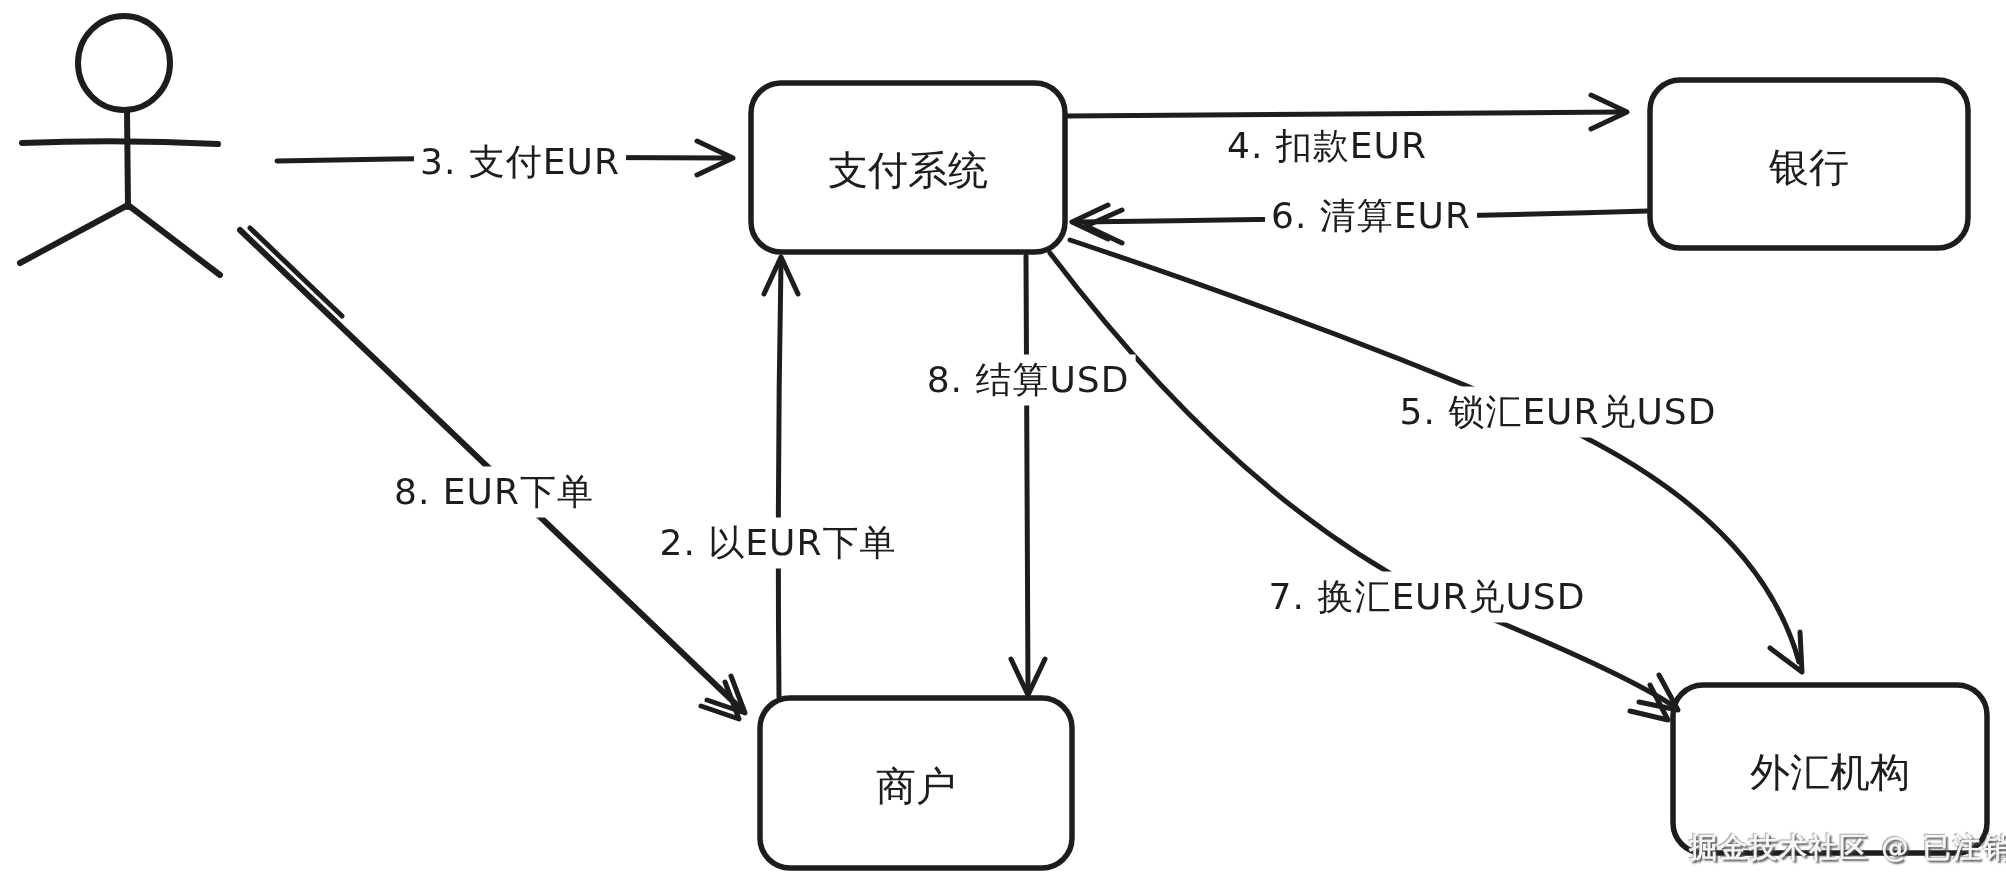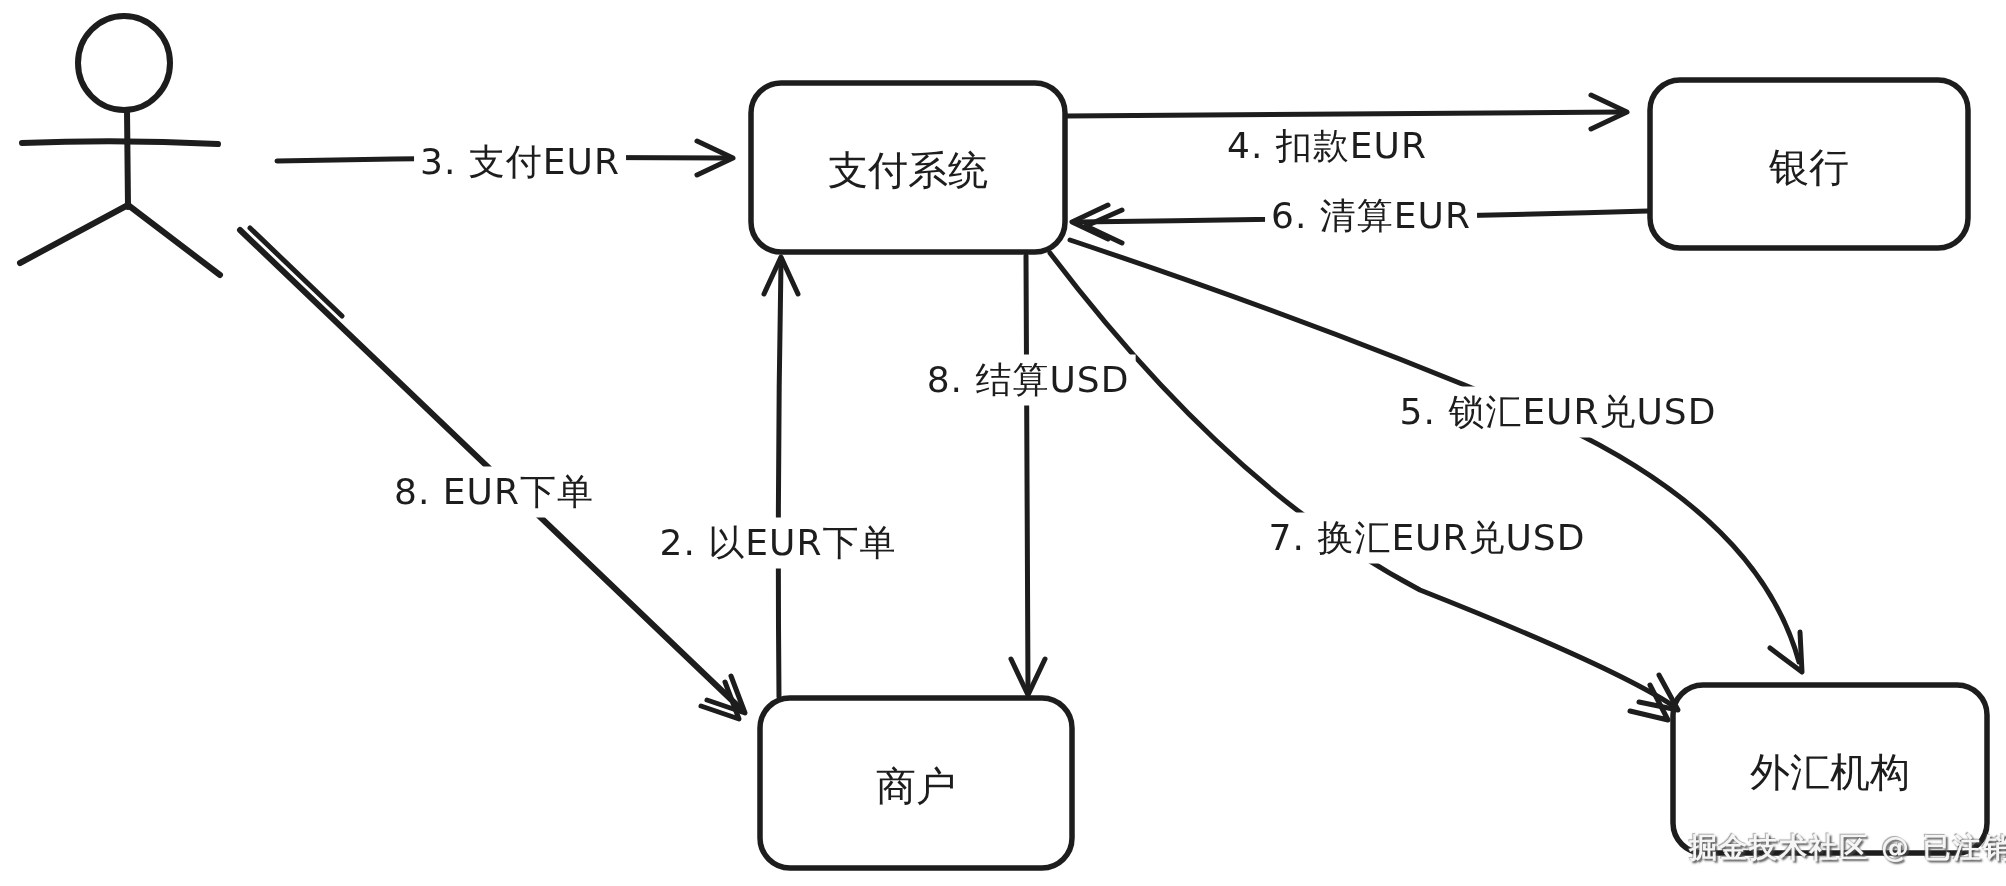--- a/index.html
+++ b/index.html
@@ -121,17 +121,17 @@
       <path class="stroke w5" d="M1011,659 L1028,695 L1045,659"></path>
     </g>
   </svg>
 
   <div class="edge-label" style="left:494px;top:492px;">8. EUR下单</div>
   <div class="edge-label" style="left:778px;top:511px;margin-top:32px;">2. 以EUR下单</div>
   <div class="edge-label" style="left:520px;top:162px;">3. 支付EUR</div>
   <div class="edge-label" style="left:1327px;top:111px;margin-top:35px;">4. 扣款EUR</div>
   <div class="edge-label" style="left:1558px;top:412px;">5. 锁汇EUR兑USD</div>
   <div class="edge-label" style="left:1371px;top:216px;">6. 清算EUR</div>
-  <div class="edge-label" style="left:1427px;top:538px;">7. 换汇EUR兑USD</div>
+  <div class="edge-label" style="left:1427px;top:597px;">7. 换汇EUR兑USD</div>
   <div class="edge-label" style="left:1028px;top:380px;">8. 结算USD</div>
 
   <div id="watermark" style="left:1851px;top:848px;">掘金技术社区 @ 已注销</div>
 </div>
 
 </body></html>

